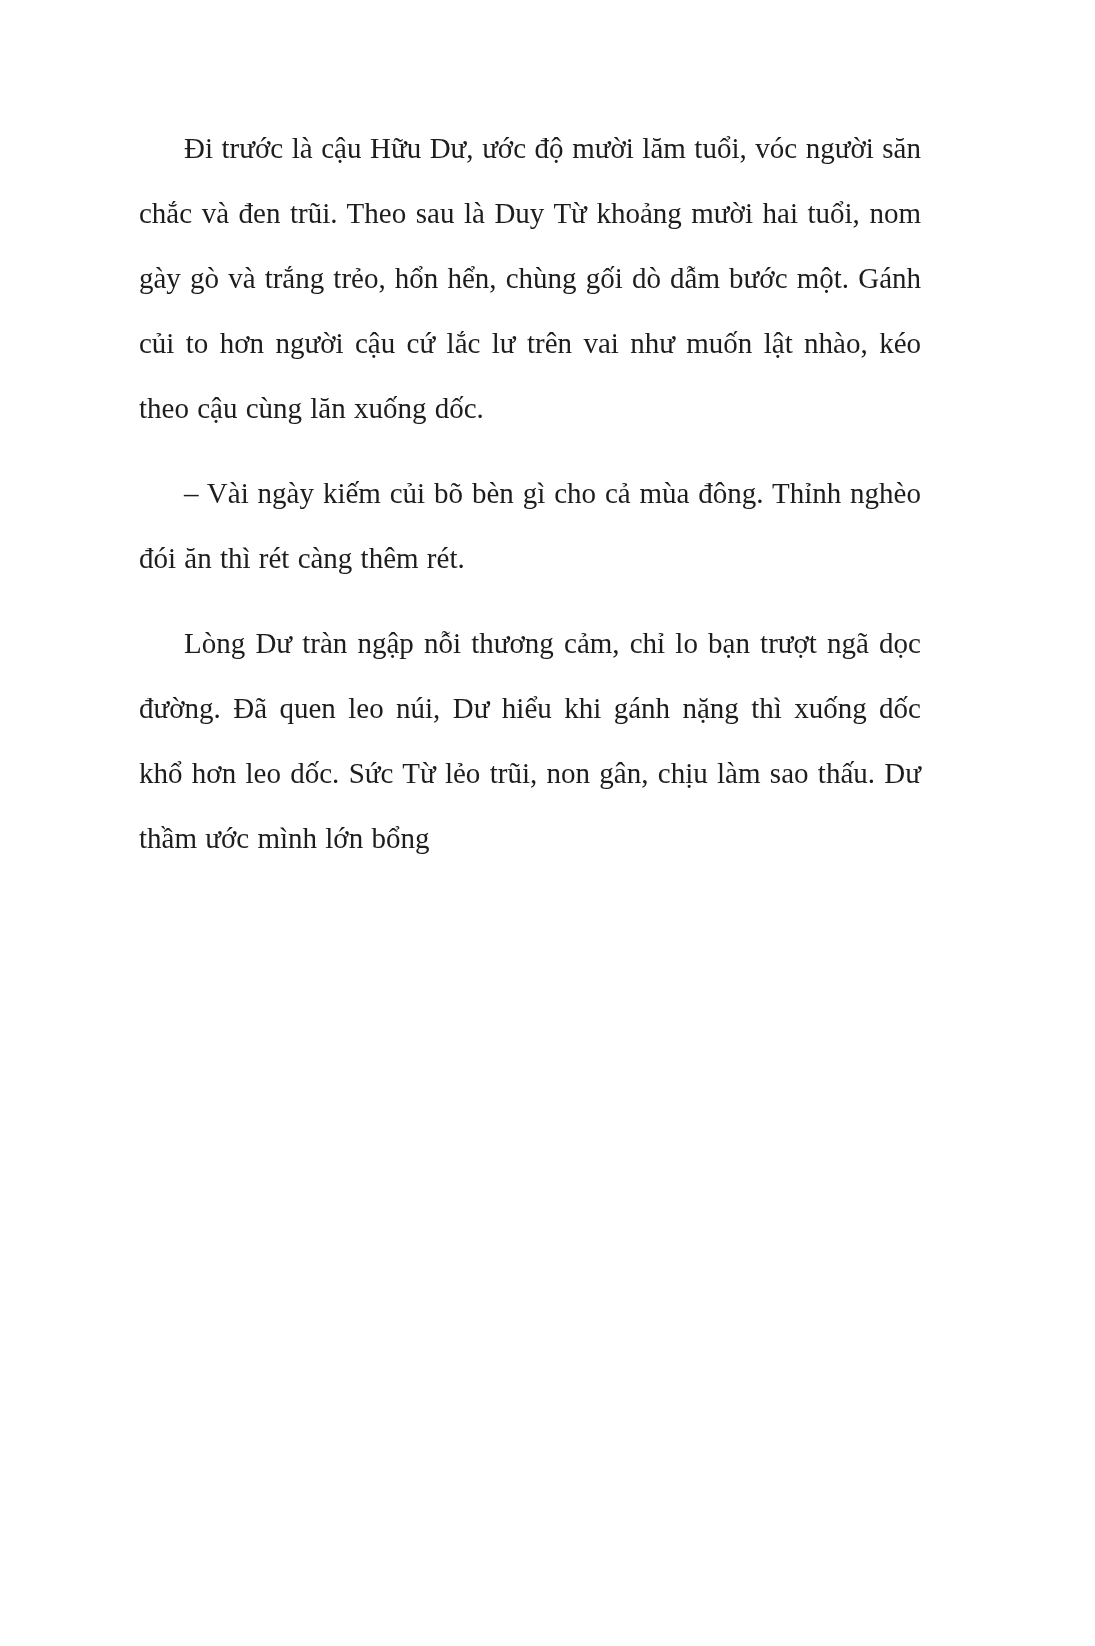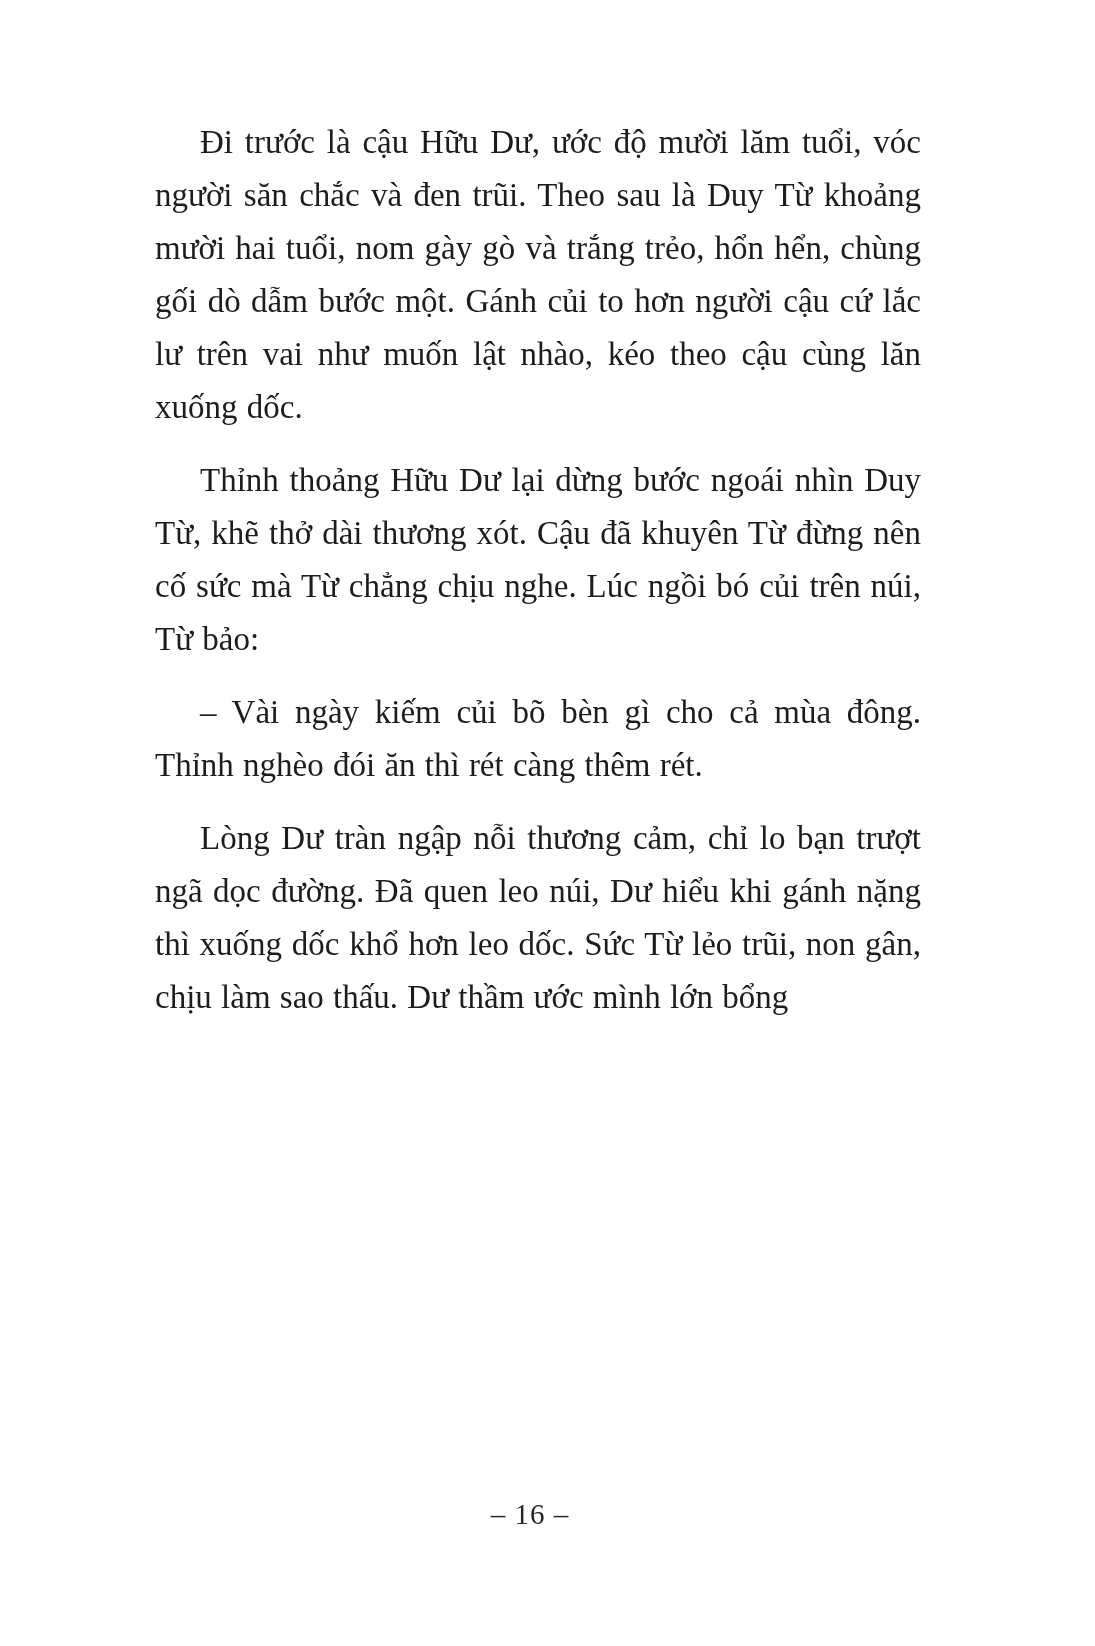--- a/index.html
+++ b/index.html
@@ -16,23 +16,23 @@
     color: #1d1d1d;
     overflow: hidden;
   }
   .text-block {
     position: absolute;
     left: 139px;
     top: 116px;
     width: 782px;
   }
   .text-block p {
-    margin: 0 0 20px 16px;
-    font-size: 33px;
-    line-height: 53px;
+    margin: 0 0 20px 0;
+    font-size: 29px;
+    line-height: 65px;
     text-align: justify;
     text-indent: 45px;
     word-spacing: 1px;
   }
   .page-footer {
     position: absolute;
     left: 139px;
     top: 1498px;
     width: 782px;
     text-align: center;
@@ -40,18 +40,16 @@
     letter-spacing: 1px;
     color: #262626;
   }
 </style>
 </head>
 <body>
 
 <div class="book-page">
   <div class="text-block">
     <p>Đi trước là cậu Hữu Dư, ước độ mười lăm tuổi, vóc người săn chắc và đen trũi. Theo sau là Duy Từ khoảng mười hai tuổi, nom gày gò và trắng trẻo, hổn hển, chùng gối dò dẫm bước một. Gánh củi to hơn người cậu cứ lắc lư trên vai như muốn lật nhào, kéo theo cậu cùng lăn xuống dốc.</p>
-    <p>Thỉnh thoảng Hữu Dư lại dừng bước ngoái nhìn Duy Từ, khẽ thở dài thương xót. Cậu đã khuyên Từ đừng nên cố sức mà Từ chẳng chịu nghe. Lúc ngồi bó củi trên núi, Từ bảo:</p>
     <p>– Vài ngày kiếm củi bõ bèn gì cho cả mùa đông. Thỉnh nghèo đói ăn thì rét càng thêm rét.</p>
     <p>Lòng Dư tràn ngập nỗi thương cảm, chỉ lo bạn trượt ngã dọc đường. Đã quen leo núi, Dư hiểu khi gánh nặng thì xuống dốc khổ hơn leo dốc. Sức Từ lẻo trũi, non gân, chịu làm sao thấu. Dư thầm ước mình lớn bổng</p>
   </div>
-  <div class="page-footer">– 16 –</div>
 </div>
 
 </body></html>

